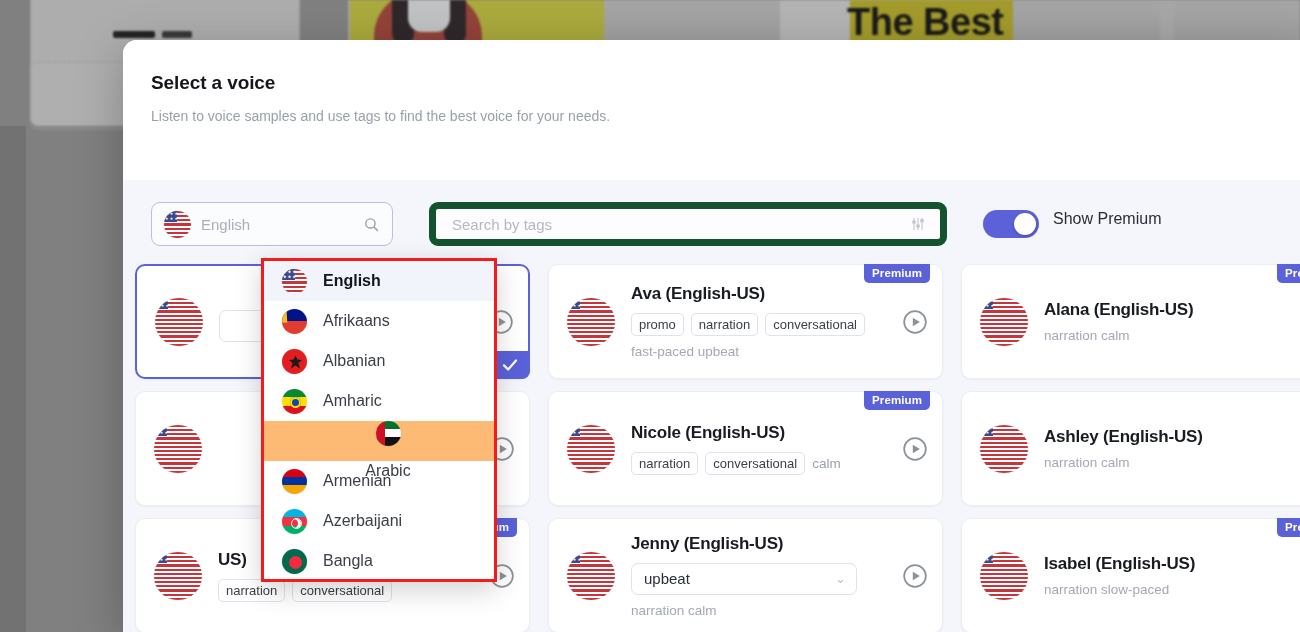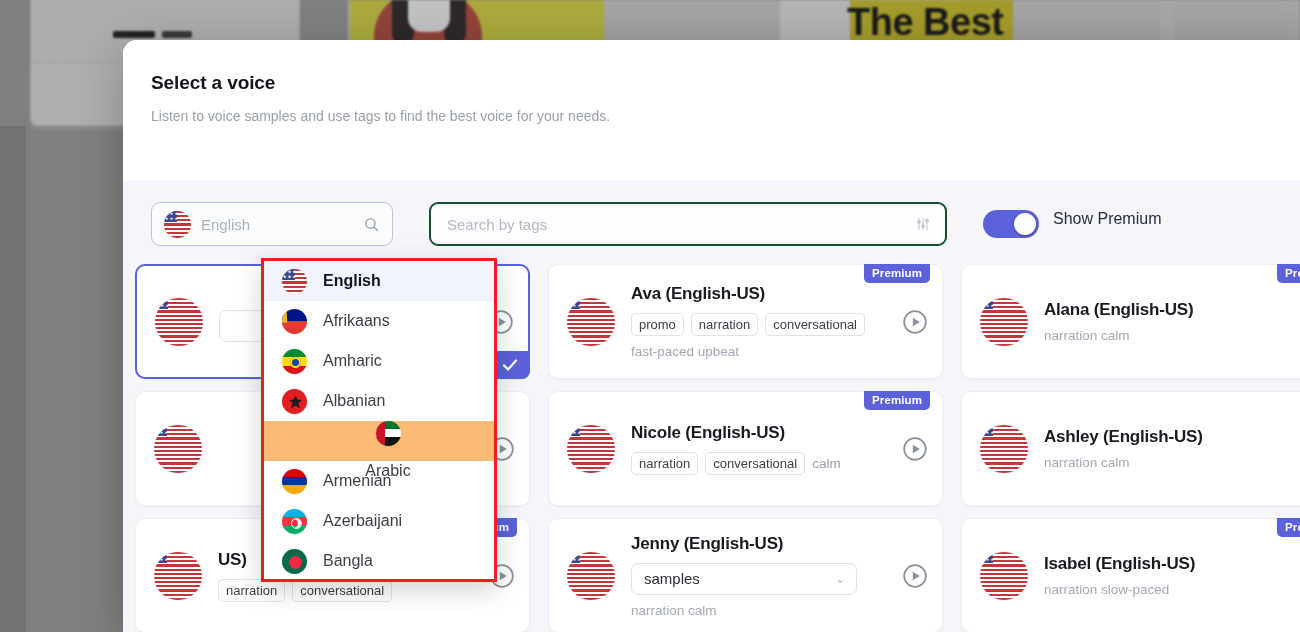--- a/index.html
+++ b/index.html
@@ -115,21 +115,21 @@
   }
 
   
   #filter-row {
     display: flex; align-items: center;
     padding: 0 0 0 28px; height: 44px;
   }
   .field {
     height: 44px; border-radius: 9px; background: #fbfcfe;
     display: flex; align-items: center;
-    border: 2px solid #14532d;
+    border: 7px solid #14532d;
   }
   #lang-field {
     width: 242px; border: 1px solid #b9bfe6; padding: 0 12px 0 12px;
     position: relative;
   }
   .flag {
     width: 27px; height: 27px; border-radius: 50%;
     overflow: hidden; position: relative; flex: 0 0 27px;
     box-shadow: 0 0 0 0.5px rgba(0,0,0,0.10);
   }
@@ -457,21 +457,21 @@
           </svg>
         </div>
         <div class="voice-card">
           <div class="flag flag-us card-flag">
             <div class="stripes"></div>
             <div class="canton"></div>
           </div>
           <div class="card-main">
             <div class="voice-name">Jenny (English-US)</div>
             <div class="voice-select">
-              <span>samples</span>
+              <span>upbeat</span>
               <span class="chev">⌄</span>
             </div>
             <div class="voice-desc">narration calm</div>
           </div>
           <svg class="play-btn" viewBox="0 0 24 24">
             <circle cx="12" cy="12" r="10" fill="none" stroke="#8c929c" stroke-width="1.6"></circle>
             <path d="M10 8 L16.5 12 L10 16 Z" fill="#8c929c"></path>
           </svg>
         </div>
         <div class="voice-card">
@@ -494,26 +494,26 @@
           <div class="stripes"></div>
           <div class="canton"></div>
         </div>
         <span>English</span>
       </div>
       <div class="lang-item">
         <div class="flag flag-za"></div>
         <span>Afrikaans</span>
       </div>
       <div class="lang-item">
+        <div class="flag flag-al"></div>
+        <span>Albanian</span>
+      </div>
+      <div class="lang-item">
         <div class="flag flag-et"></div>
         <span>Amharic</span>
-      </div>
-      <div class="lang-item">
-        <div class="flag flag-al"></div>
-        <span>Albanian</span>
       </div>
       <div class="lang-item hover">
         <div class="flag flag-ae"></div>
         <span>Arabic</span>
       </div>
       <div class="lang-item">
         <div class="flag flag-am"></div>
         <span>Armenian</span>
       </div>
       <div class="lang-item">

